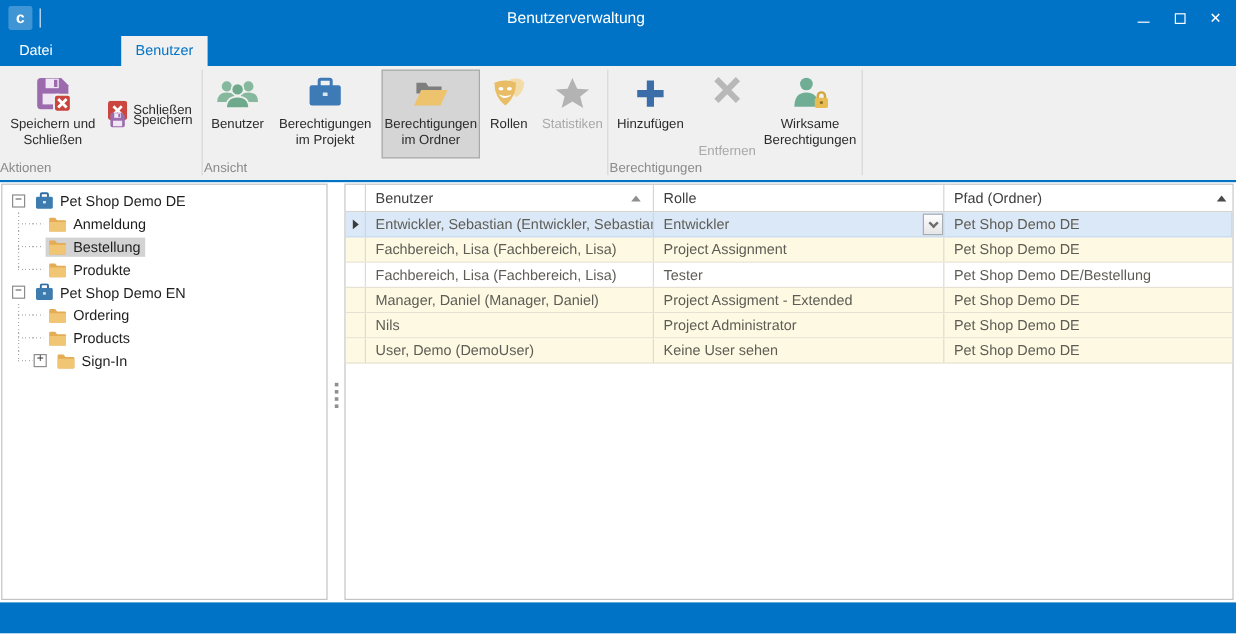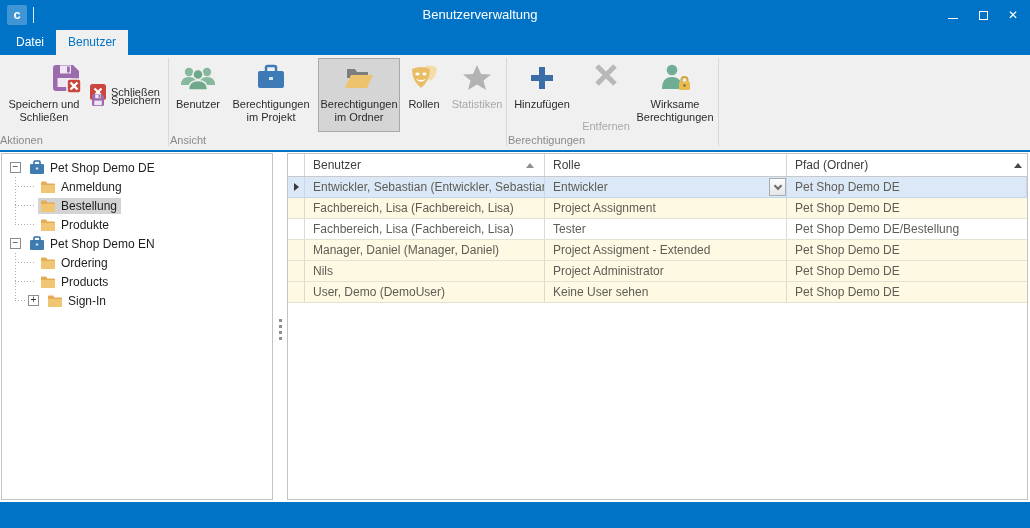--- a/index.html
+++ b/index.html
@@ -12,21 +12,21 @@
               border-radius:2px; color:#fff; font-size:13px; font-weight:bold; text-align:center; line-height:19px; }
   .qat-sep { position:absolute; left:33px; top:7px; width:1px; height:16px; background:rgba(255,255,255,.85); }
   .win-title { position:absolute; left:0; right:70px; top:0; height:30px; line-height:30px; text-align:center;
                color:#fff; font-size:13px; }
   .win-buttons { position:absolute; right:2px; top:0; height:30px; display:flex; }
   .win-btn { width:30px; height:30px; display:flex; align-items:center; justify-content:center; color:#fff; font-size:12px; }
   .min-bar { width:10px; height:1px; background:#fff; margin-top:6px; }
   .max-box { width:9px; height:9px; border:1px solid #fff; }
 
   
-  .tabrow { position:absolute; left:0; top:30px; width:1030px; height:25px; background:#0173C7; display:flex; padding-left:4px; }
+  .tabrow { position:absolute; left:0; top:30px; width:1030px; height:25px; background:#0173C7; display:flex; padding-left:4px;gap:45px; }
   .tab { padding:0 12px; line-height:25px; font-size:12px; color:#fff; }
   .tab.active { background:#F0F0F0; color:#0173C7; }
 
   
   .ribbon { position:absolute; left:0; top:55px; width:1030px; height:97px; background:#F0F0F0;
             border-bottom:2px solid #0173C7; }
   .rib-sep { position:absolute; top:3px; width:1px; height:88px; background:#D8D8D8; }
   .rib-group-label { position:absolute; top:79px; text-align:left; font-size:11px; color:#8A8A8A; }
   .rib-big { position:absolute; top:3px; height:74px; display:flex; flex-direction:column; align-items:center;
              border:1px solid transparent; }
@@ -107,21 +107,21 @@
   </div>
 </div>
 
 <div class="tabrow">
   <div class="tab">Datei</div>
   <div class="tab active">Benutzer</div>
 </div>
 
 <div class="ribbon">
 
-  <div class="rib-big" style="left:4px; width:80px;align-items:flex-end;">
+  <div class="rib-big" style="left:4px; width:80px;">
     <div class="rib-ico">
       <svg width="34" height="34" viewBox="0 0 34 34">
         <path d="M4 7 a3 3 0 0 1 3-3 h17 l6 6 v17 a3 3 0 0 1-3 3 H7 a3 3 0 0 1-3-3 z" fill="#9C6BAE"></path>
         <rect x="11" y="4.5" width="11" height="8" fill="#F0E7F5"></rect>
         <rect x="18" y="5.5" width="2.8" height="6" fill="#9C6BAE"></rect>
         <rect x="8.5" y="17" width="14" height="9" fill="#F0E7F5"></rect>
         <rect x="18" y="18" width="14" height="14" rx="2.5" fill="#C9463E" stroke="#F0F0F0" stroke-width="1.6"></rect>
         <path d="M21.5 21.5 L28.5 28.5 M28.5 21.5 L21.5 28.5" stroke="#fff" stroke-width="2.4"></path>
       </svg>
     </div>

